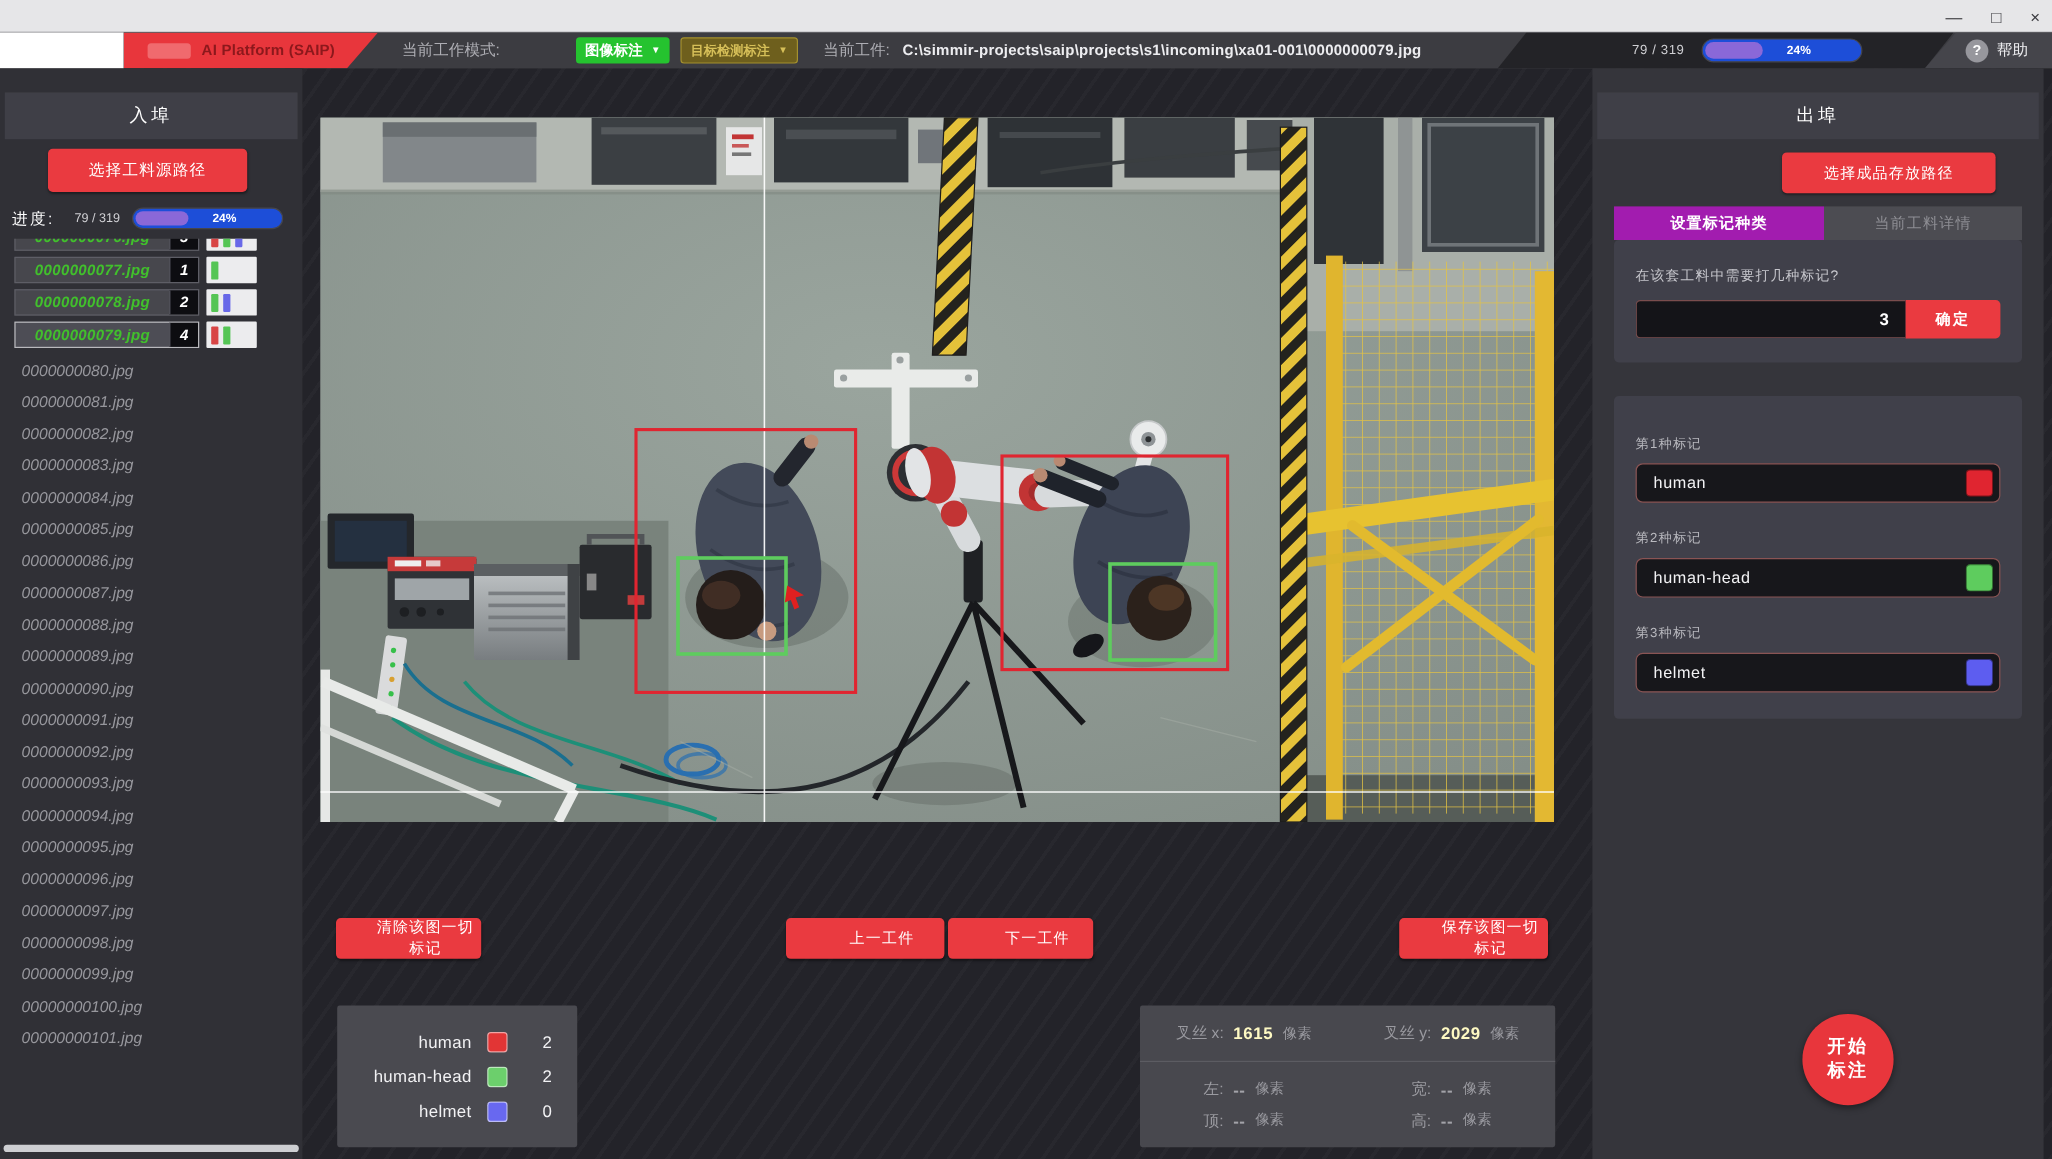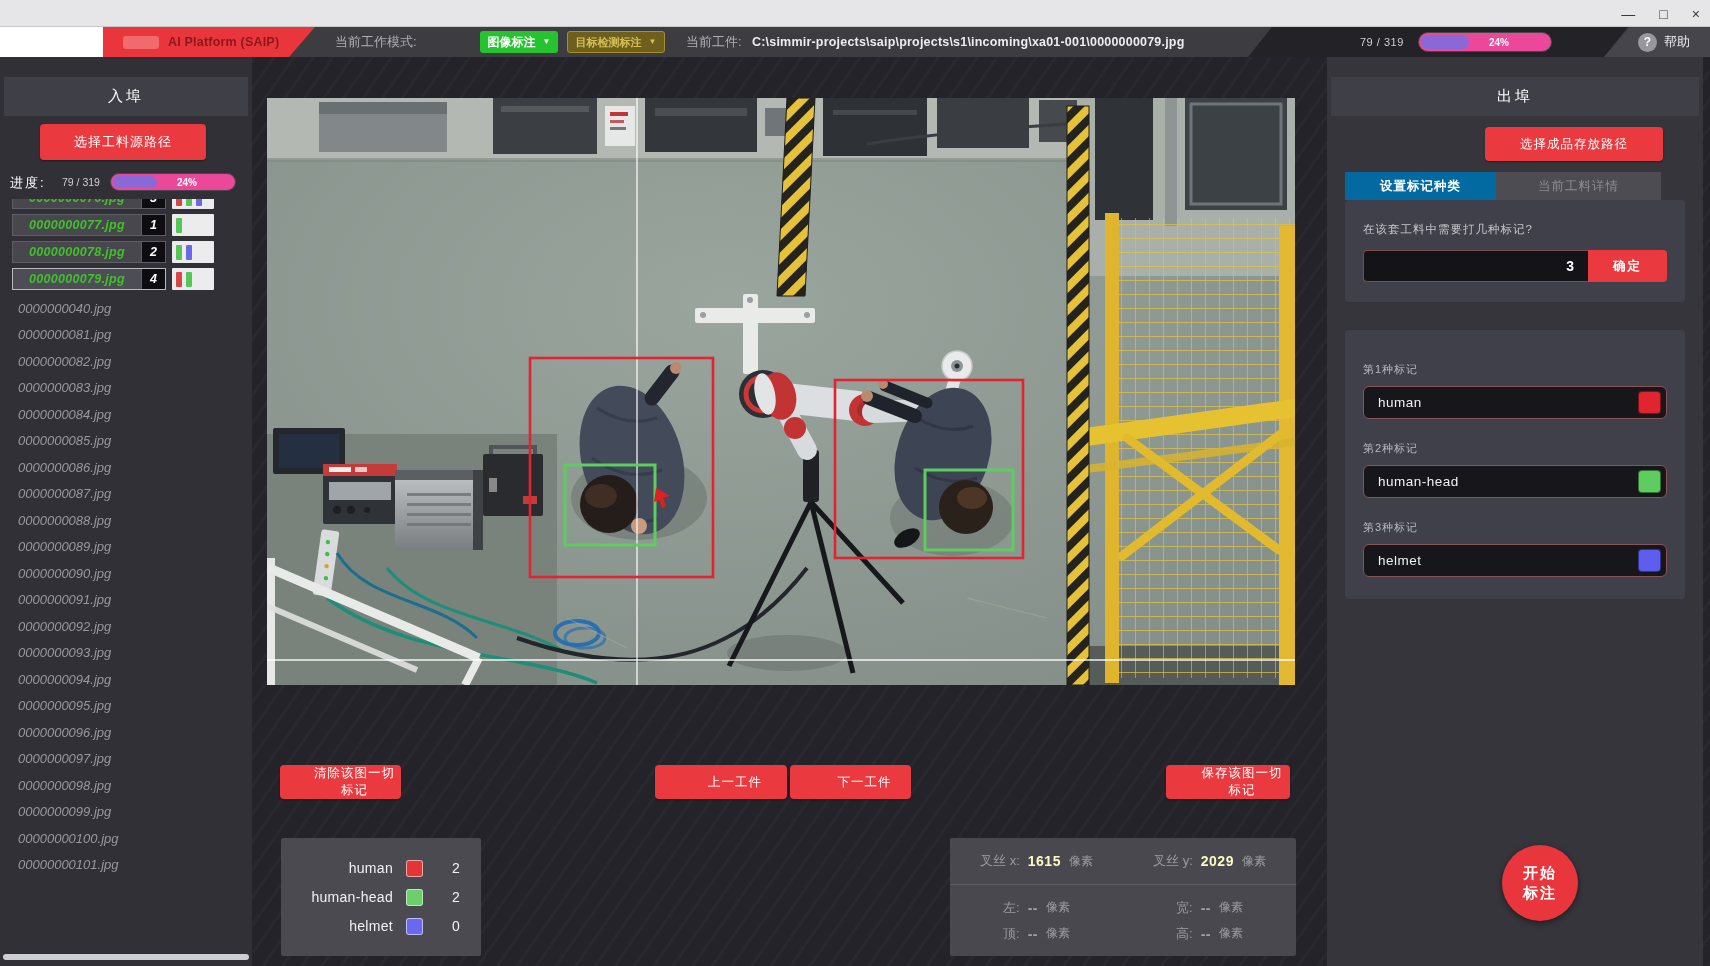--- a/index.html
+++ b/index.html
@@ -25,21 +25,21 @@
   .btn-mode.green{position:absolute;left:480px;top:4px;width:78px;height:22px;background:#25c32f;color:#fff;}
   .btn-mode.olive{position:absolute;left:567px;top:4px;width:98px;height:22px;background:#6e5f1d;border:1px solid #a3902f;color:#d6bf58;font-size:11px;}
   .caret{font-size:8px;line-height:1;}
   .file-label{left:686px;color:#aeaeb4;font-size:13px;}
   .file-path{left:752px;color:#ededf0;font-size:12.5px;font-weight:bold;letter-spacing:.2px;}
   .hdr-band-dark{position:absolute;left:1248px;top:0;width:380px;height:30px;background:#232327;
     clip-path:polygon(24px 0,100% 0,calc(100% - 24px) 100%,0 100%);}
   .hdr-band-light{position:absolute;left:1604px;top:0;width:106px;height:30px;background:#45454b;
     clip-path:polygon(26px 0,100% 0,100% 100%,0 100%);}
   .hdr-prog-text{left:1360px;color:#cfcfd3;font-size:11px;letter-spacing:.5px;}
-  .pill{position:absolute;background:#ec4899;border:1px solid #46464c;border-radius:10px;}
+  .pill{position:absolute;background:#1d4ed8;border:1px solid #46464c;border-radius:10px;}
   .hdr-pill{left:1418px;top:5px;width:134px;height:20px;}
   .pill-fill{position:absolute;left:2px;top:2px;height:calc(100% - 4px);border-radius:8px;background:#8a68d8;}
   .hdr-pill .pill-fill{width:48px;}
   .pill-label{position:absolute;left:0;top:0;width:100%;height:100%;display:flex;align-items:center;justify-content:center;
     color:#fff;font-size:10px;font-weight:bold;padding-left:28px;}
   .help{left:1638px;gap:7px;cursor:pointer;}
   .help-circle{width:19px;height:19px;border-radius:50%;background:#97979d;color:#fff;font-size:12px;font-weight:bold;
     display:flex;align-items:center;justify-content:center;}
   .help-text{color:#ebebee;font-size:13px;}
 
@@ -95,21 +95,21 @@
   .clabel{color:#9a9aa0;font-size:13px;}
   .cvalue{color:#fef9c3;font-size:14px;font-weight:bold;letter-spacing:.5px;}
   .cvalue.muted{color:#a2a2a8;}
   .cunit{color:#9a9aa0;font-size:12px;}
 
   
   .rsb{position:absolute;left:1327px;top:57px;width:376px;bottom:0;background:#35353b;}
   .rsb-select{position:absolute;left:158px;top:70px;width:178px;height:34px;font-size:12.5px;letter-spacing:1px;}
   .tabs{position:absolute;left:18px;top:115px;display:flex;height:28px;}
   .tab{display:flex;align-items:center;justify-content:center;font-size:12.5px;cursor:pointer;letter-spacing:1px;}
-  .tab.active{width:151px;background:#0369a1;color:#fff;font-weight:bold;}
+  .tab.active{width:175px;background:#a21caf;color:#fff;font-weight:bold;}
   .tab.inactive{width:165px;background:#4c4c52;color:#8e8e94;}
   .tab-content{position:absolute;left:18px;top:143px;width:340px;}
   .card{background:#40404a;border-radius:4px;}
   .card1{padding:22px 18px 20px;}
   .card2{margin-top:28px;padding:10px 18px 22px;}
   .question{color:#c6c6cc;font-size:11.5px;letter-spacing:1px;}
   .count-row{display:flex;margin-top:13px;height:32px;}
   .count-input{flex:1;background:#141418;border:1px solid #7a4d4d;border-right:none;border-radius:4px 0 0 4px;
     color:#fff;font-size:14px;font-weight:bold;text-align:right;padding:0 14px;outline:none;}
   .btn-confirm{width:92px;border-radius:0 4px 4px 0;font-size:12.5px;font-weight:bold;letter-spacing:2px;box-shadow:none;}
@@ -218,21 +218,21 @@
         <div class="frn-wrap">
             <span class="frn">0000000079.jpg</span>
             <span class="frc">4</span>
           </div>
         <div class="frb">
             <span class="bar" style="background-color: rgb(216, 69, 69);"></span>
             <span class="bar" style="background-color: rgb(85, 197, 85);"></span>
             <span class="bar"></span>
           </div>
       </div>
-      <div class="file-row plain">0000000040.jpg</div>
+      <div class="file-row plain">0000000080.jpg</div>
       <div class="file-row plain">0000000081.jpg</div>
       <div class="file-row plain">0000000082.jpg</div>
       <div class="file-row plain">0000000083.jpg</div>
       <div class="file-row plain">0000000084.jpg</div>
       <div class="file-row plain">0000000085.jpg</div>
       <div class="file-row plain">0000000086.jpg</div>
       <div class="file-row plain">0000000087.jpg</div>
       <div class="file-row plain">0000000088.jpg</div>
       <div class="file-row plain">0000000089.jpg</div>
       <div class="file-row plain">0000000090.jpg</div>

